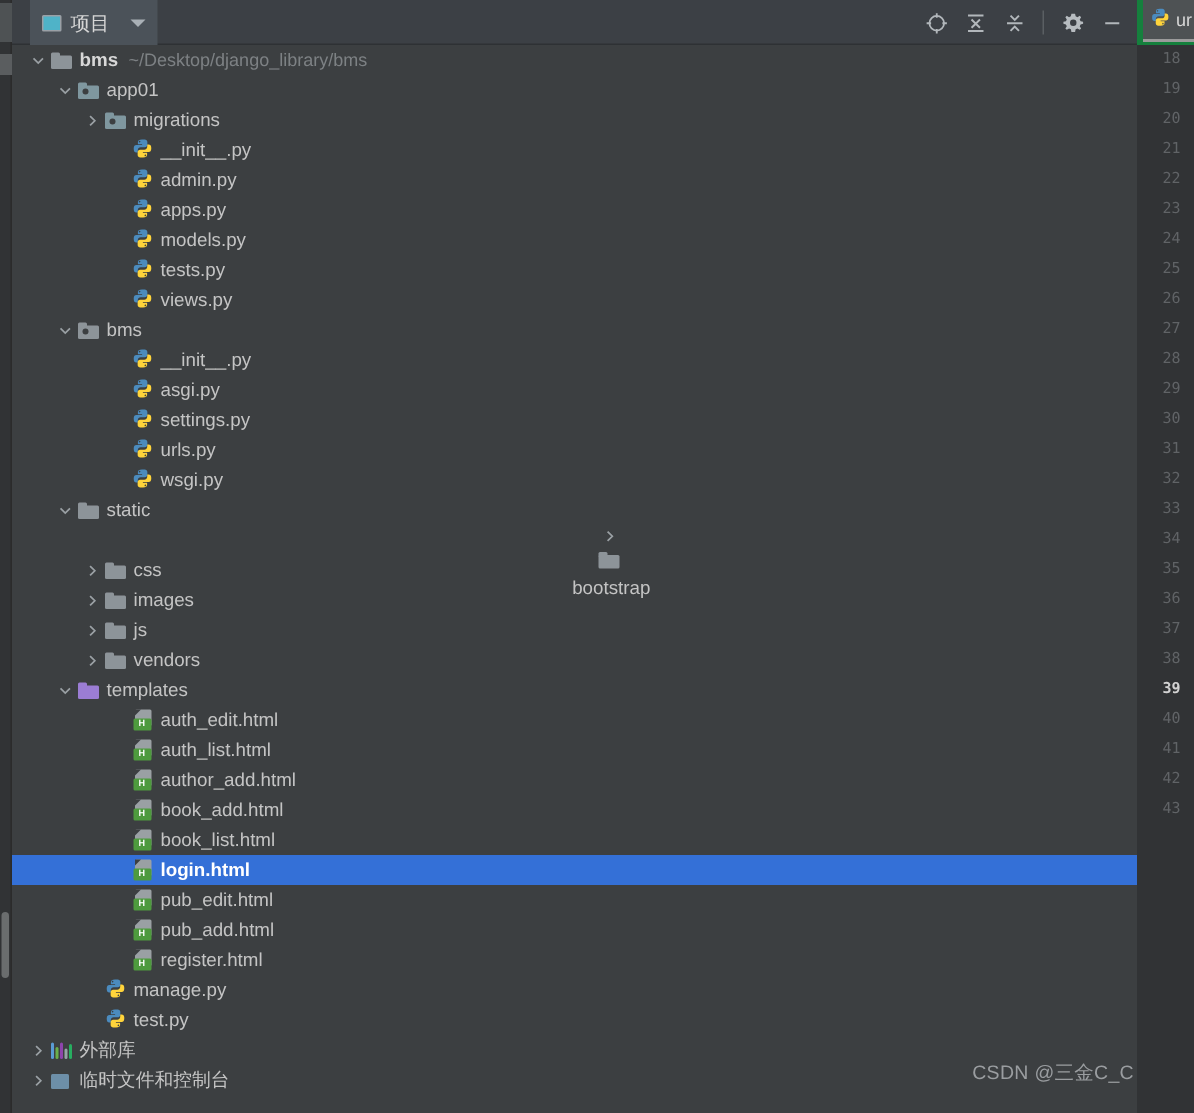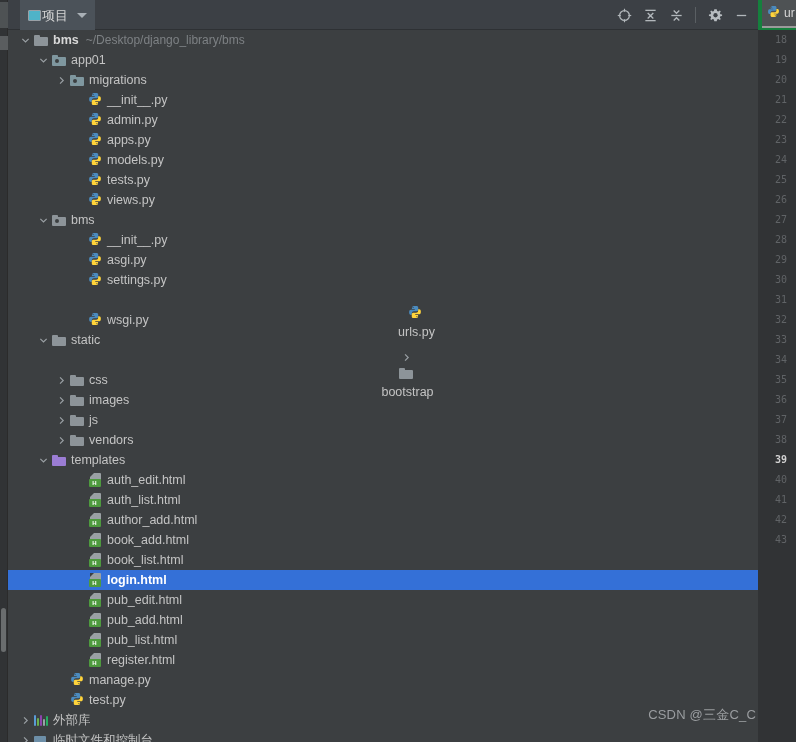--- a/index.html
+++ b/index.html
@@ -60,21 +60,21 @@
     background: #3c4045;
     border-bottom: 1px solid #2e3134;
     box-sizing: border-box;
   }
   .project-tab {
     position: absolute;
     left: 12px; top: 0;
     height: 30px;
     display: flex;
     align-items: center;
-    gap: 1px;
+    gap: 6px;
     padding: 0 8px;
     background: #4b5259;
     box-sizing: border-box;
   }
   .proj-icon {
     width: 13px; height: 11px;
     box-sizing: border-box;
     border: 1px solid #9aa0a6;
     background: #4fb3c8;
     border-radius: 1px;
@@ -498,21 +498,21 @@
       <div class="row" style="padding-left: 64px;">
         <span class="arrow"></span>
         <span class="icon-slot">
           <span><svg class="py-ico" viewBox="0 0 16 16">
               <path d="M7.6 1.1c-2.2 0-3.1.7-3.1 1.9v1.7h3.2v.6H3.3C2.1 5.3 1.3 6 1.3 8.2s.8 2.9 2 2.9h1.1V9.3c0-1.3 1-2.2 2.3-2.2h3.1c1.1 0 1.9-.8 1.9-1.9V3c0-1.1-.9-1.9-2-1.9H7.6zm-1.8 1c.35 0 .63.29.63.65 0 .36-.28.64-.63.64a.64.64 0 0 1-.64-.64c0-.36.29-.65.64-.65z" fill="#4b8bbe"></path>
               <path d="M8.4 14.9c2.2 0 3.1-.7 3.1-1.9v-1.7H8.3v-.6h4.4c1.2 0 2-.7 2-2.9s-.8-2.9-2-2.9h-1.1v1.8c0 1.3-1 2.2-2.3 2.2H6.2c-1.1 0-1.9.8-1.9 1.9V13c0 1.1.9 1.9 2 1.9h2.1zm1.8-1a.64.64 0 0 1-.63-.65c0-.36.28-.64.63-.64.35 0 .64.28.64.64 0 .36-.29.65-.64.65z" fill="#ffd43b"></path>
             </svg></span>
         </span>
         <span class="node-label">settings.py</span>
       </div>
-      <div class="row" style="padding-left: 64px; flex-direction: column;">
+      <div class="row" style="padding-left: 64px;">
         <span class="arrow"></span>
         <span class="icon-slot">
           <span><svg class="py-ico" viewBox="0 0 16 16">
               <path d="M7.6 1.1c-2.2 0-3.1.7-3.1 1.9v1.7h3.2v.6H3.3C2.1 5.3 1.3 6 1.3 8.2s.8 2.9 2 2.9h1.1V9.3c0-1.3 1-2.2 2.3-2.2h3.1c1.1 0 1.9-.8 1.9-1.9V3c0-1.1-.9-1.9-2-1.9H7.6zm-1.8 1c.35 0 .63.29.63.65 0 .36-.28.64-.63.64a.64.64 0 0 1-.64-.64c0-.36.29-.65.64-.65z" fill="#4b8bbe"></path>
               <path d="M8.4 14.9c2.2 0 3.1-.7 3.1-1.9v-1.7H8.3v-.6h4.4c1.2 0 2-.7 2-2.9s-.8-2.9-2-2.9h-1.1v1.8c0 1.3-1 2.2-2.3 2.2H6.2c-1.1 0-1.9.8-1.9 1.9V13c0 1.1.9 1.9 2 1.9h2.1zm1.8-1a.64.64 0 0 1-.63-.65c0-.36.28-.64.63-.64.35 0 .64.28.64.64 0 .36-.29.65-.64.65z" fill="#ffd43b"></path>
             </svg></span>
         </span>
         <span class="node-label">urls.py</span>
       </div>
       <div class="row" style="padding-left: 64px;">
@@ -703,31 +703,20 @@
       <div class="row" style="padding-left: 64px;">
         <span class="arrow"></span>
         <span class="icon-slot">
           <span class="html-ico">
             <span class="page"></span>
             <span class="fold"></span>
             <span class="band">H</span>
           </span>
         </span>
         <span class="node-label">pub_add.html</span>
-      </div>
-      <div class="row" style="padding-left: 64px;">
-        <span class="arrow"></span>
-        <span class="icon-slot">
-          <span class="html-ico">
-            <span class="page"></span>
-            <span class="fold"></span>
-            <span class="band">H</span>
-          </span>
-        </span>
-        <span class="node-label">pub_list.html</span>
       </div>
       <div class="row" style="padding-left: 64px;">
         <span class="arrow"></span>
         <span class="icon-slot">
           <span class="html-ico">
             <span class="page"></span>
             <span class="fold"></span>
             <span class="band">H</span>
           </span>
         </span>

